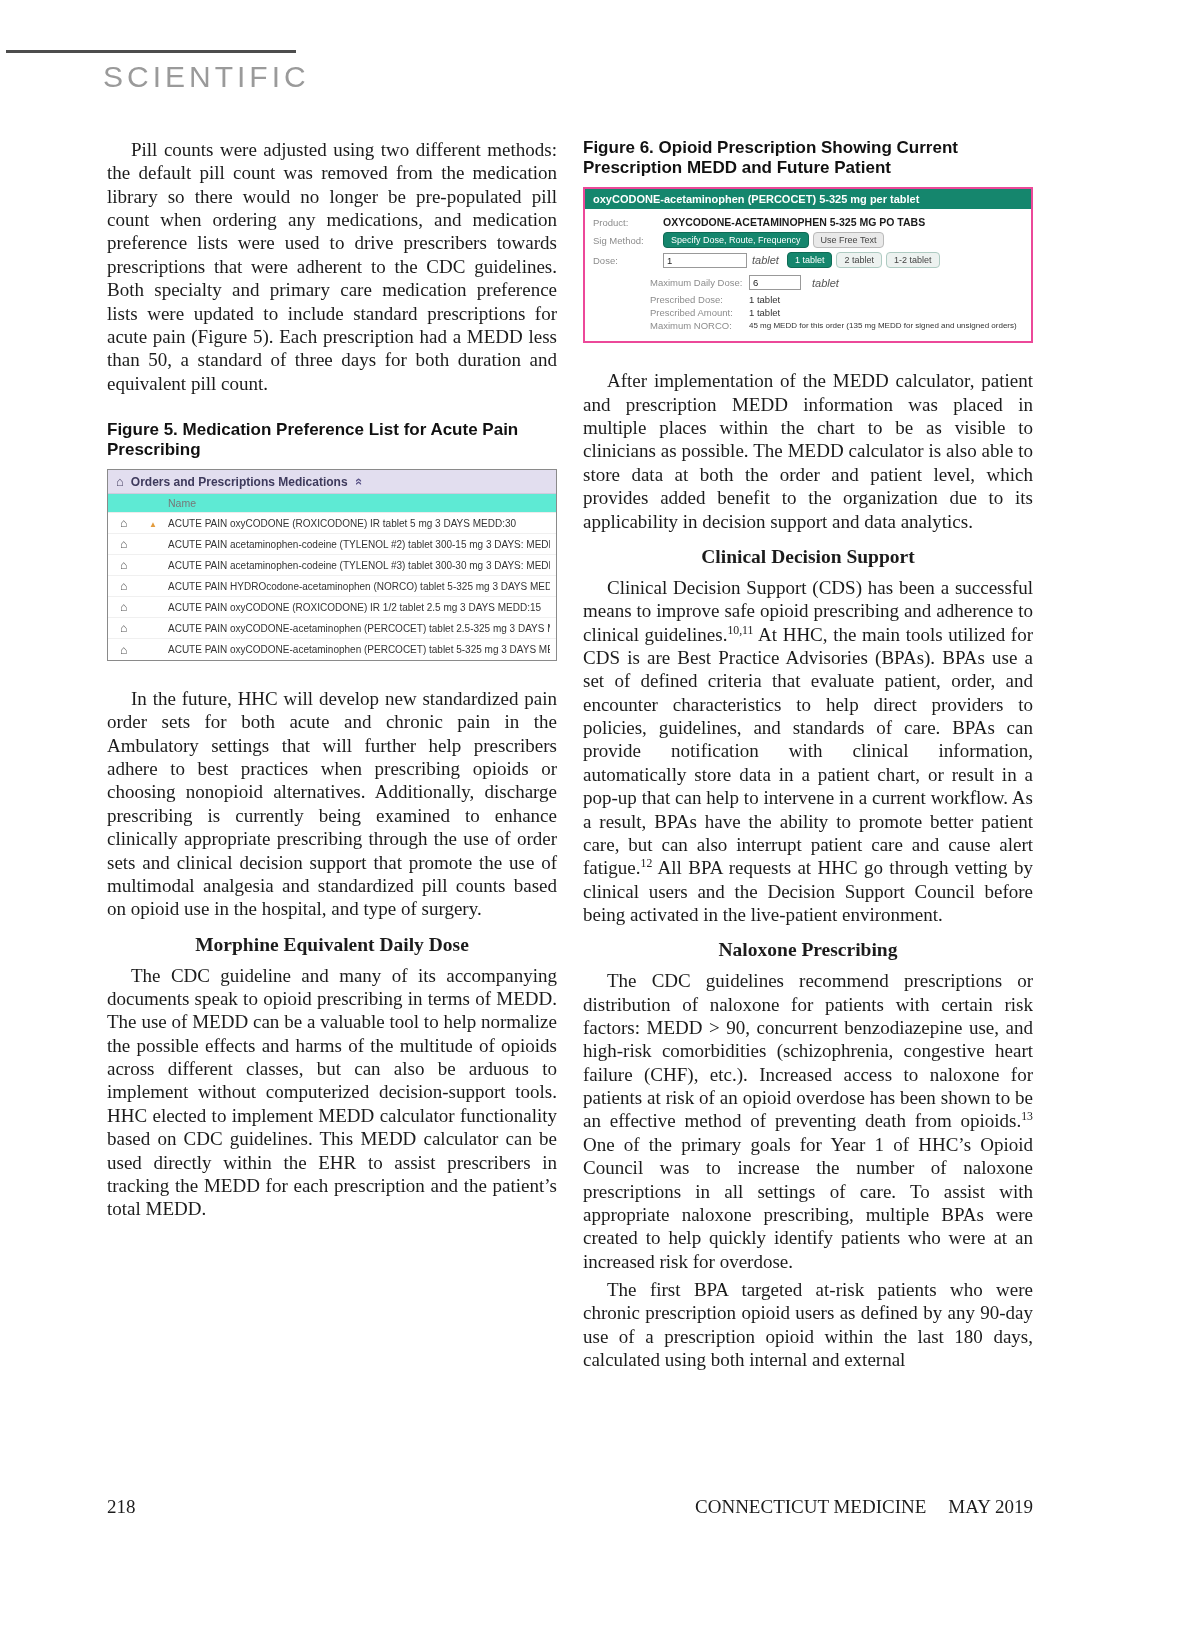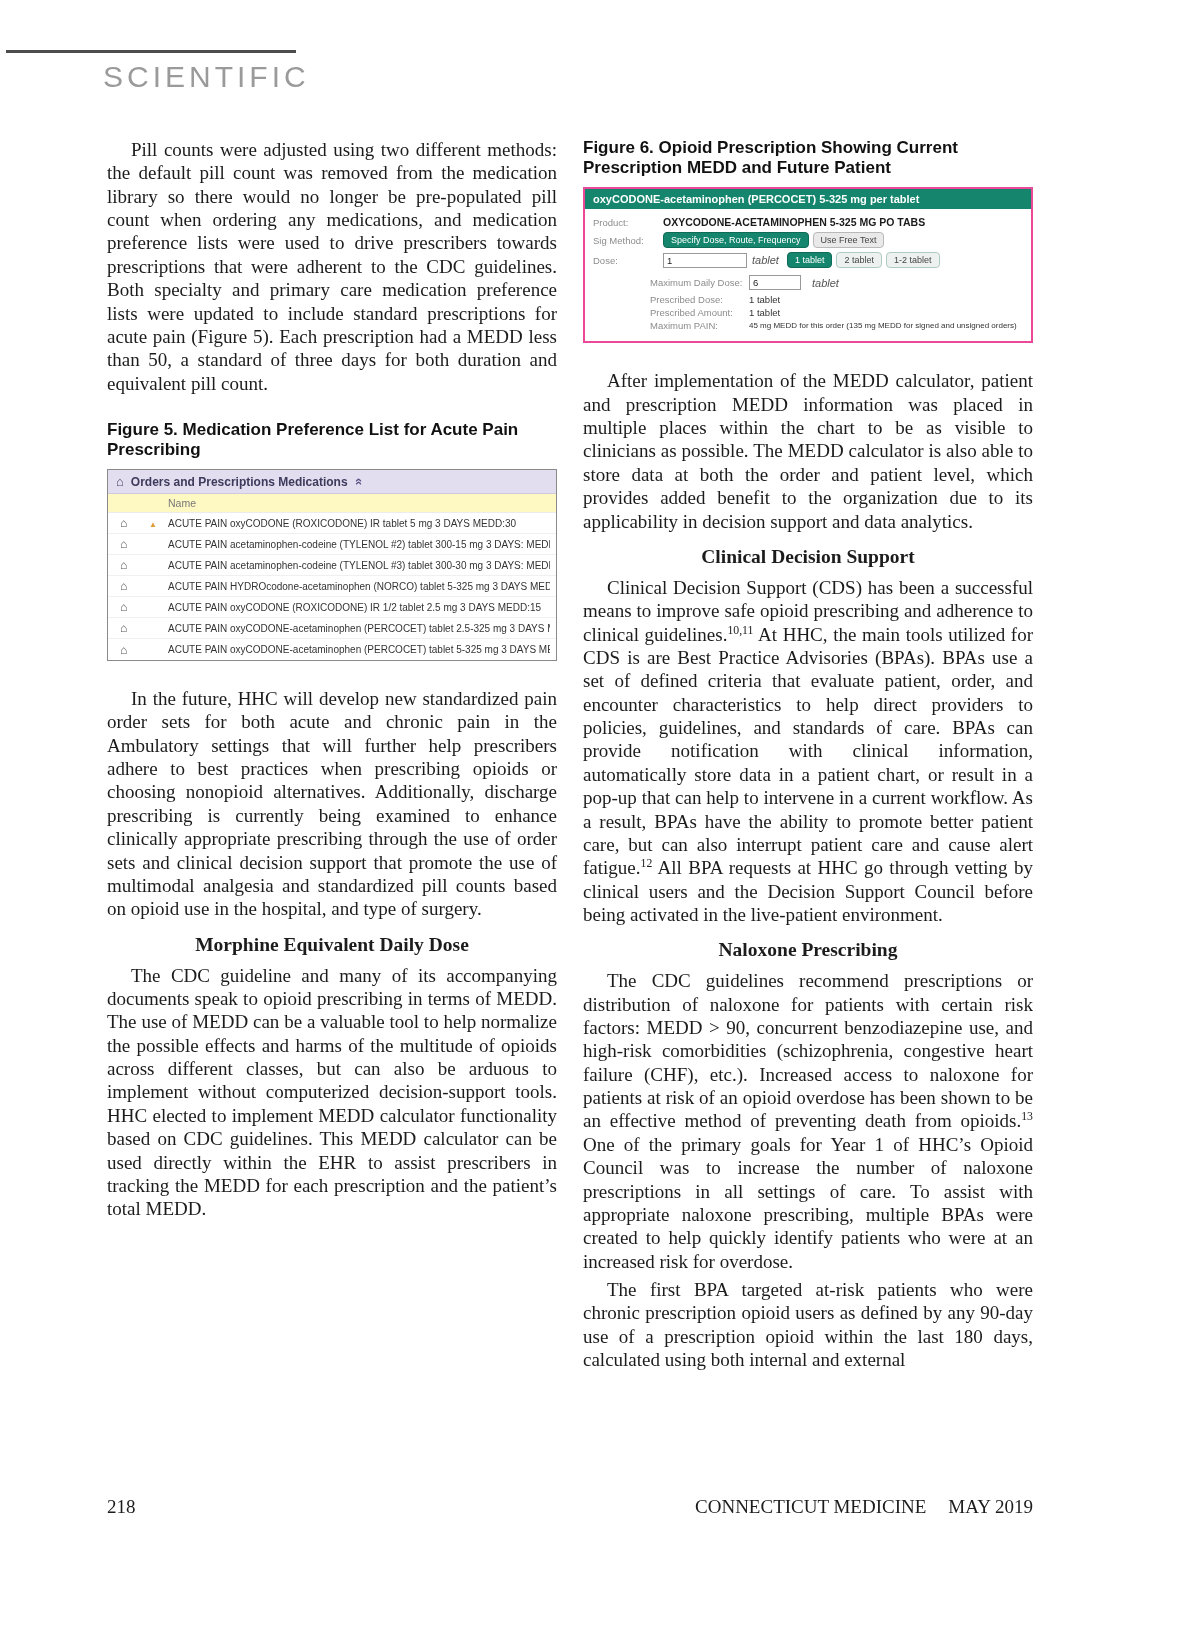--- a/index.html
+++ b/index.html
@@ -40,21 +40,21 @@
     background:#e2deef; color:#3e3a5c; font-weight:bold; font-size:12px;
     padding:4px 8px; display:flex; align-items:center; border-bottom:1px solid #cfcade;
   }
   .fig5-header .home { color:#4a4566; font-size:13px; margin-right:7px; }
   .collapse {
     display:inline-block; transform:rotate(90deg); color:#5b5488;
     font-size:13px; font-weight:bold; margin-left:8px;
   }
   .fig5-namerow {
     font-size:10.5px; color:#777777; padding:3px 8px 3px 60px;
-    border-bottom:1px solid #ececec; background:#fef9c3;
+    border-bottom:1px solid #ececec; background:#5eead4;
   }
   .mpl-row {
     display:flex; align-items:center; font-size:10px; color:#333333;
     padding:0 6px 0 12px; height:21px; border-bottom:1px solid #f0f0f0;
     white-space:nowrap; overflow:hidden; background:#fff;
   }
   .mpl-row:last-child { border-bottom:none; }
   .mpl-row .home { width:18px; color:#555555; font-size:12px; flex-shrink:0; }
   .sortslot { width:30px; flex-shrink:0; text-align:center; }
   .sort { color:#e39b3c; font-size:8px; }
@@ -209,21 +209,21 @@
             <span class="f6label2">Prescribed Dose:</span>
             <span class="f6value">1 tablet</span>
           </div>
 
           <div class="f6row tight">
             <span class="f6label2">Prescribed Amount:</span>
             <span class="f6value">1 tablet</span>
           </div>
 
           <div class="f6row tight">
-            <span class="f6label2">Maximum PAIN:</span>
+            <span class="f6label2">Maximum NORCO:</span>
             <span class="f6value medd">45 mg MEDD for this order (135 mg MEDD for signed and unsigned orders)</span>
           </div>
 
         </div>
       </div>
 
       <p class="body indent after-fig">After implementation of the MEDD calculator, patient and prescription MEDD information was placed in multiple places within the chart to be as visible to clinicians as possible. The MEDD calculator is also able to store data at both the order and patient level, which provides added benefit to the organization due to its applicability in decision support and data analytics.</p>
 
       <h3 class="center-head">Clinical Decision Support</h3>
 

